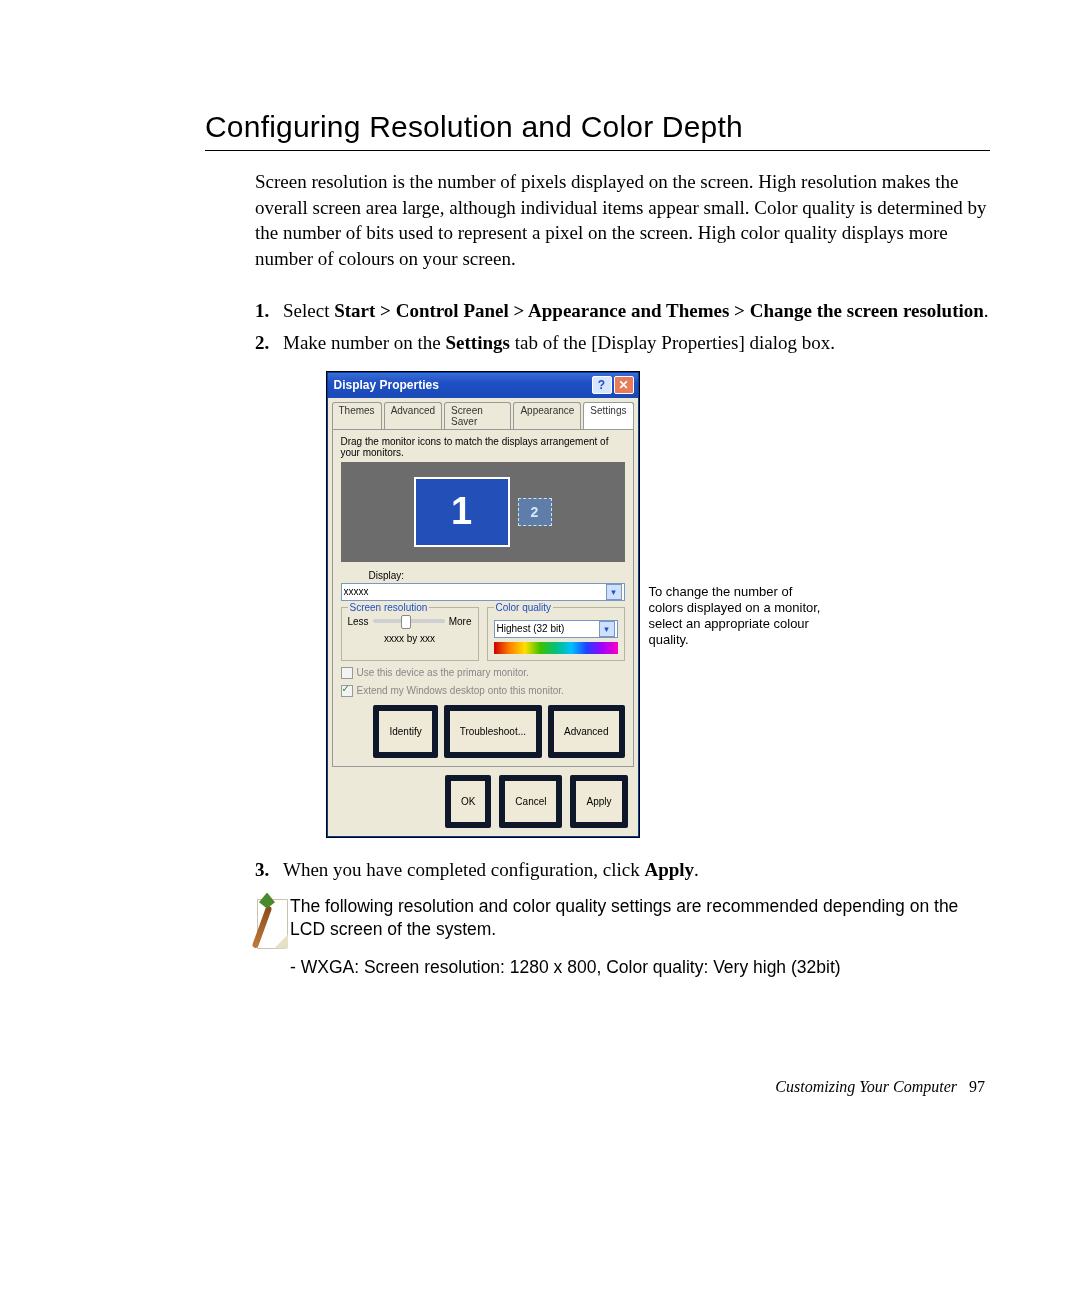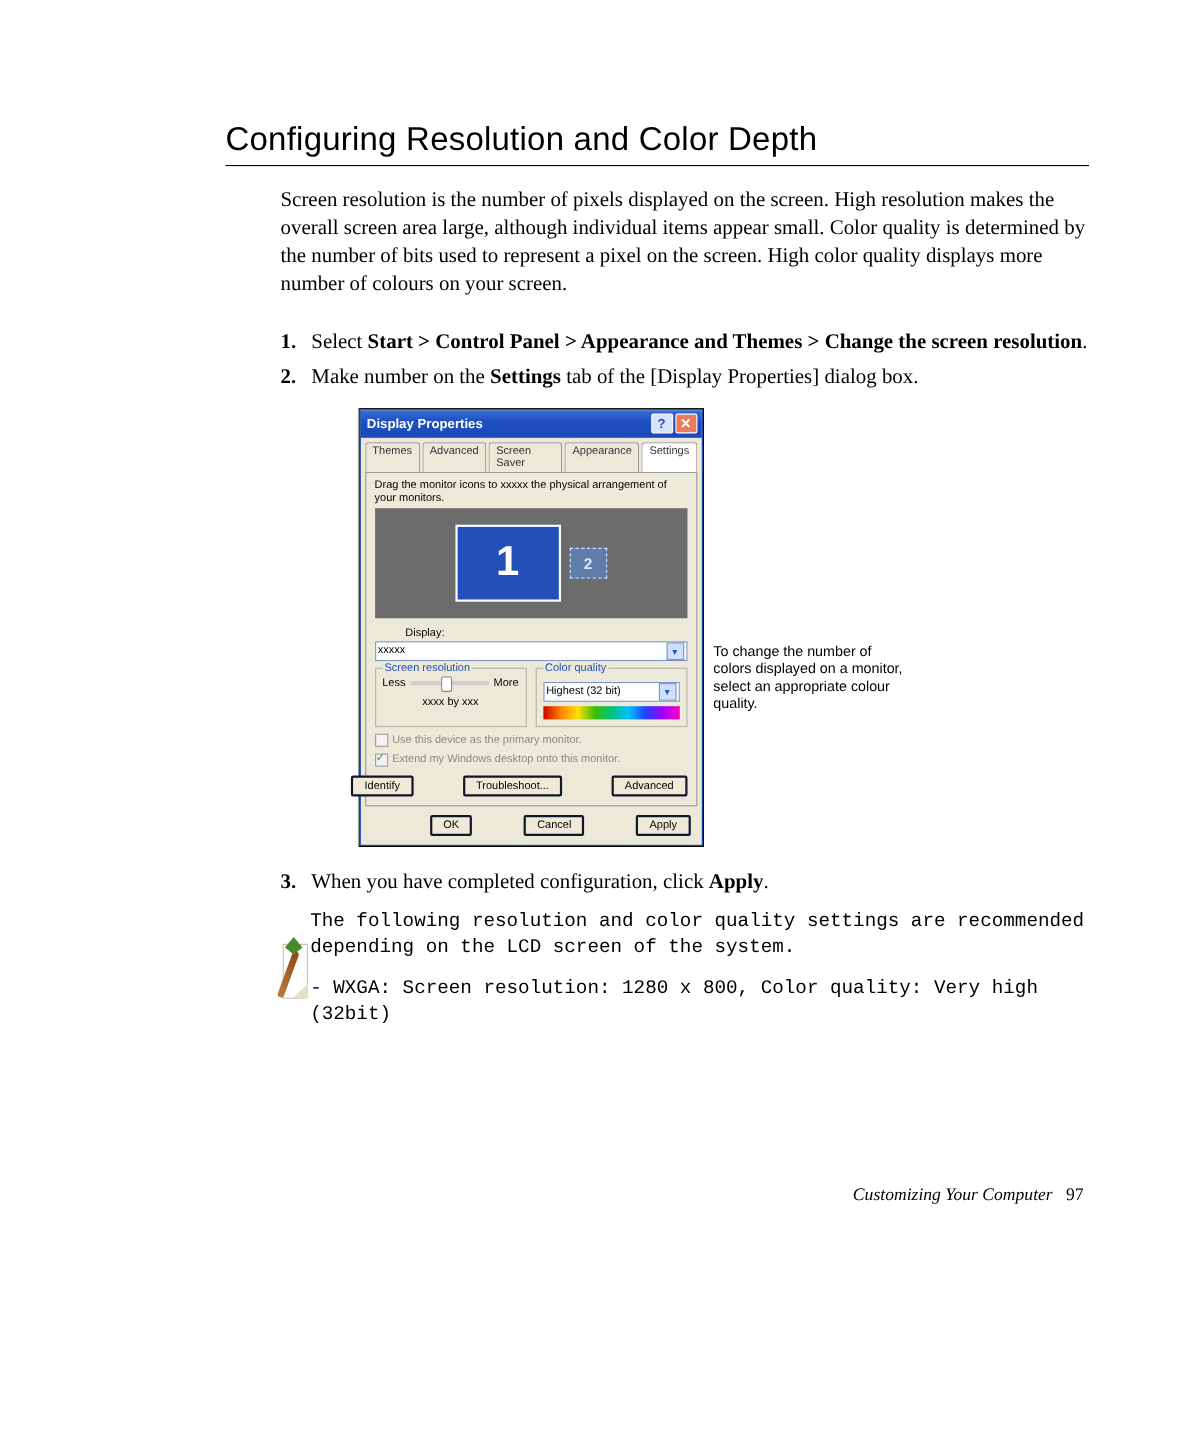--- a/index.html
+++ b/index.html
@@ -108,25 +108,25 @@
   .slider { flex:1; height:4px; background:#cfcfcf; position:relative; border-radius:2px;}
   .slider .tick { position:absolute; top:-4px; width:8px; height:12px; background:#fff;
     border:1px solid #888; left:40%; border-radius:2px;}
   .res-val { font-size:10px; text-align:center; margin-top:6px;}
   .spectrum { height:12px; margin-top:4px;
     background: linear-gradient(90deg,#c00,#ff8000,#ffe000,#3ec000,#00c080,#00c0ff,#2040ff,#a000ff,#ff00c0);}
   .chk { font-size:10px; color:#888; margin-top:6px; display:flex; align-items:center; gap:4px;}
   .chkbox { width:10px;height:10px;border:1px solid #999;background:#f3f3f3;position:relative;}
   .chkbox.on::after{content:"✓";position:absolute;top:-3px;left:0;font-size:10px;color:#3a8a3a;}
   .btnrow { display:flex; justify-content:flex-end; gap:6px; margin-top:8px;}
-  .btn { border:2px solid #0f172a; background:#efead8; font-size:10px; padding:2px 10px; border-radius:2px;margin-left:39px; }
+  .btn { border:6px solid #0f172a; background:#efead8; font-size:10px; padding:15px 10px; border-radius:2px; }
   .dlg-buttons { display:flex; justify-content:flex-end; gap:8px; padding:4px 10px 8px 0;}
 
   
-  .note { display:flex; margin: 14px 0 0 50px; align-items:center; font-family:Liberation Mono, monospace;}
+  .note { display:flex; margin: 14px 0 0 50px; align-items:flex-start; }
   .note-icon { width:44px;height:54px;position:relative;}
   .note-icon .paper{position:absolute;inset:4px 2px 0 2px;background:#fff;border:1px solid #c9c3ad;
     border-radius:0 0 4px 0;}
   .note-icon .fold{position:absolute;right:2px;bottom:0;width:14px;height:14px;background:#e6e0c8;
     clip-path:polygon(0 100%,100% 100%,100% 0);}
   .note-icon .leaf{position:absolute;top:-2px;left:4px;width:16px;height:16px;background:#4a8a2a;
     clip-path:polygon(50% 0,100% 60%,50% 100%,0 60%);}
   .note-icon .pen{position:absolute;left:4px;top:10px;width:6px;height:44px;
     background:linear-gradient(#8a4a1a,#c07a3a);transform:rotate(20deg);border-radius:3px;}
   .note-text { font-size:17.5px; line-height:1.35; }
@@ -168,21 +168,21 @@
         <span class="close" data-name="close-icon">✕</span>
       </div>
       <div class="tabs" data-name="tab-strip">
         <span class="tab" data-name="tab-themes">Themes</span>
         <span class="tab" data-name="tab-desktop">Advanced</span>
         <span class="tab" data-name="tab-screensaver">Screen Saver</span>
         <span class="tab" data-name="tab-appearance">Appearance</span>
         <span class="tab active" data-name="tab-settings">Settings</span>
       </div>
       <div class="panel" data-name="settings-panel">
-        <div class="hint" data-name="arrangement-hint">Drag the monitor icons to xxxxx the physical arrangement of your monitors.</div>
+        <div class="hint" data-name="arrangement-hint">Drag the monitor icons to match the displays arrangement of your monitors.</div>
         <div class="monitors" data-name="monitor-arrangement">
           <div class="mon1" data-name="monitor-1">1</div>
           <div class="mon2" data-name="monitor-2">2</div>
         </div>
         <div class="field-label" data-name="display-label">Display:</div>
         <div class="dropdown" data-name="display-dropdown">
           <span data-name="display-value">xxxxx</span>
           <span class="chevron" data-name="chevron-down-icon">▾</span>
         </div>
         <div class="twocol">

